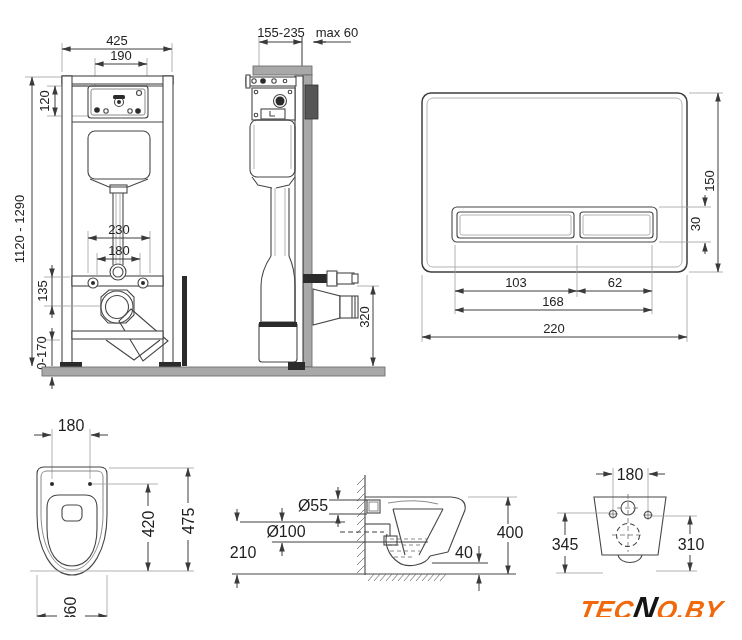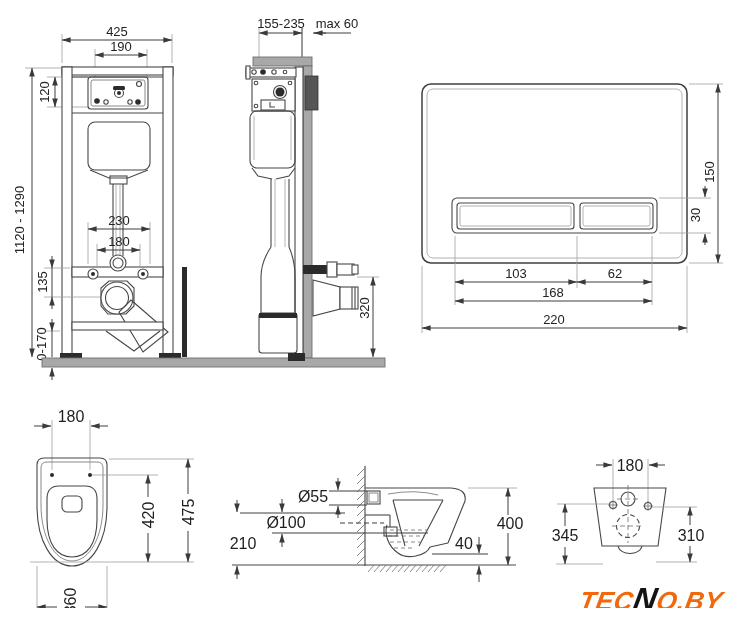--- a/index.html
+++ b/index.html
@@ -1,17 +1,17 @@
 <!DOCTYPE html>
 <html><head>
 <meta charset="utf-8">
 <style>
   html,body{margin:0;padding:0;background:#fff;}
   #canvas{position:relative;width:742px;height:608px;background:#fff;overflow:hidden;
-          font-family:"Liberation Sans",sans-serif;}
+          font-family:"Liberation Sans",sans-serif;margin-top:9px;}
   svg text{font-family:"Liberation Sans",sans-serif;text-anchor:middle;}
   .txt{font-size:13px;fill:#222;}
   .tb{font-size:16px;fill:#1e1e1e;}
   .ln{stroke:#474747;fill:none;stroke-width:1.1;}
   .lnf{stroke:#474747;fill:#fff;stroke-width:1.1;}
   .th{stroke:#6d6d6d;fill:none;stroke-width:0.8;}
   .lt{stroke:#9f9f9f;fill:none;stroke-width:0.8;}
   .dm{stroke:#3e3e3e;fill:none;stroke-width:1;}
   .gray{fill:#a8a8a8;stroke:#707070;stroke-width:0.9;}
   .dark{fill:#2b2b2b;stroke:none;}

